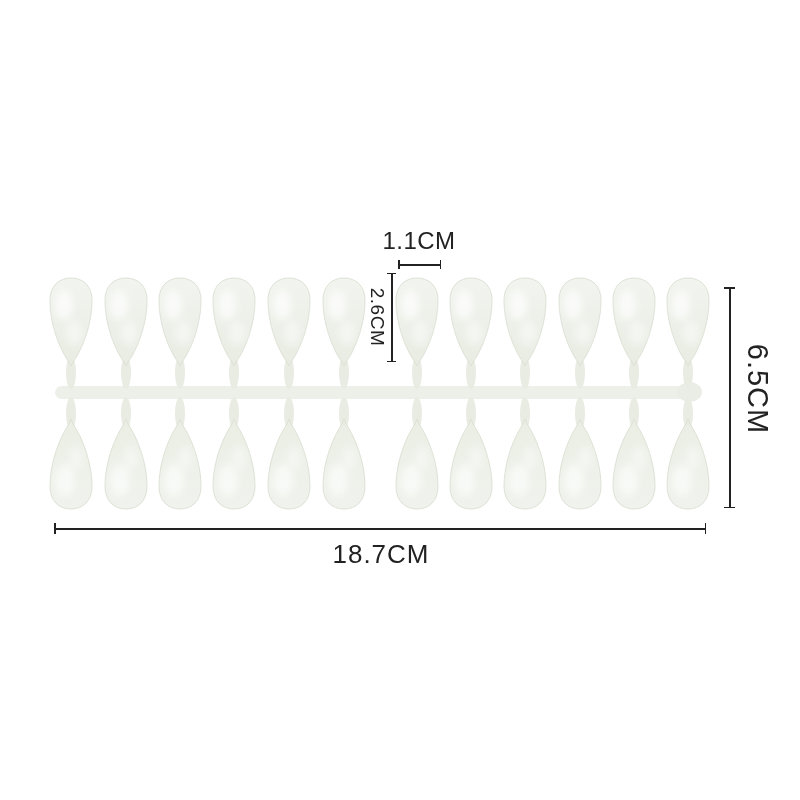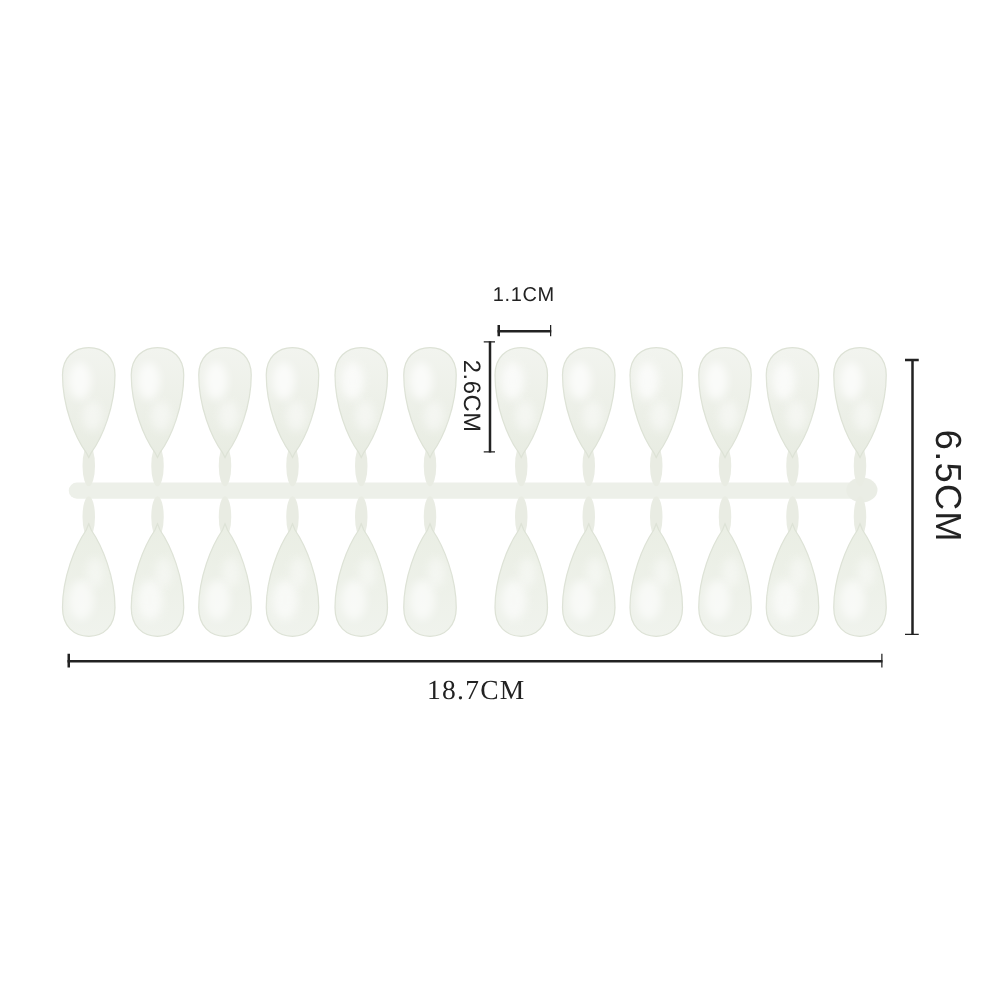--- a/index.html
+++ b/index.html
@@ -26,24 +26,24 @@
     background:#e9ece3;border-radius:50%;
   }
   .tip{position:absolute;display:block;}
   .defs-svg{position:absolute;width:0;height:0;}
   
   .dline{position:absolute;background:#222222;}
   .dlabel{
     position:absolute;color:#222222;
     white-space:nowrap;line-height:1;
   }
-  #lbl-tipwidth{left:419px;top:229px;transform:translateX(-50%);font-size:16px;letter-spacing:0.5px;}
+  #lbl-tipwidth{left:419px;top:229px;transform:translateX(-50%);font-size:24px;letter-spacing:0.5px;}
   #lbl-tiplen{left:377px;top:317px;transform:translate(-50%,-50%) rotate(90deg);font-size:19px;letter-spacing:0.5px;}
   #lbl-height{left:757px;top:389px;transform:translate(-50%,-50%) rotate(90deg);font-size:29px;letter-spacing:1px;}
-  #lbl-width{left:381px;top:541px;transform:translateX(-50%);font-size:22px;letter-spacing:1px;font-family:Liberation Serif, serif;}
+  #lbl-width{left:381px;top:541px;transform:translateX(-50%);font-size:26px;letter-spacing:1px;}
 </style>
 </head>
 <body>
 
 <div class="canvas">
 
   <svg class="defs-svg" aria-hidden="true">
     <defs>
       <linearGradient id="gTip" x1="0" y1="0" x2="0" y2="1">
         <stop offset="0" stop-color="#f2f4ef"></stop>

